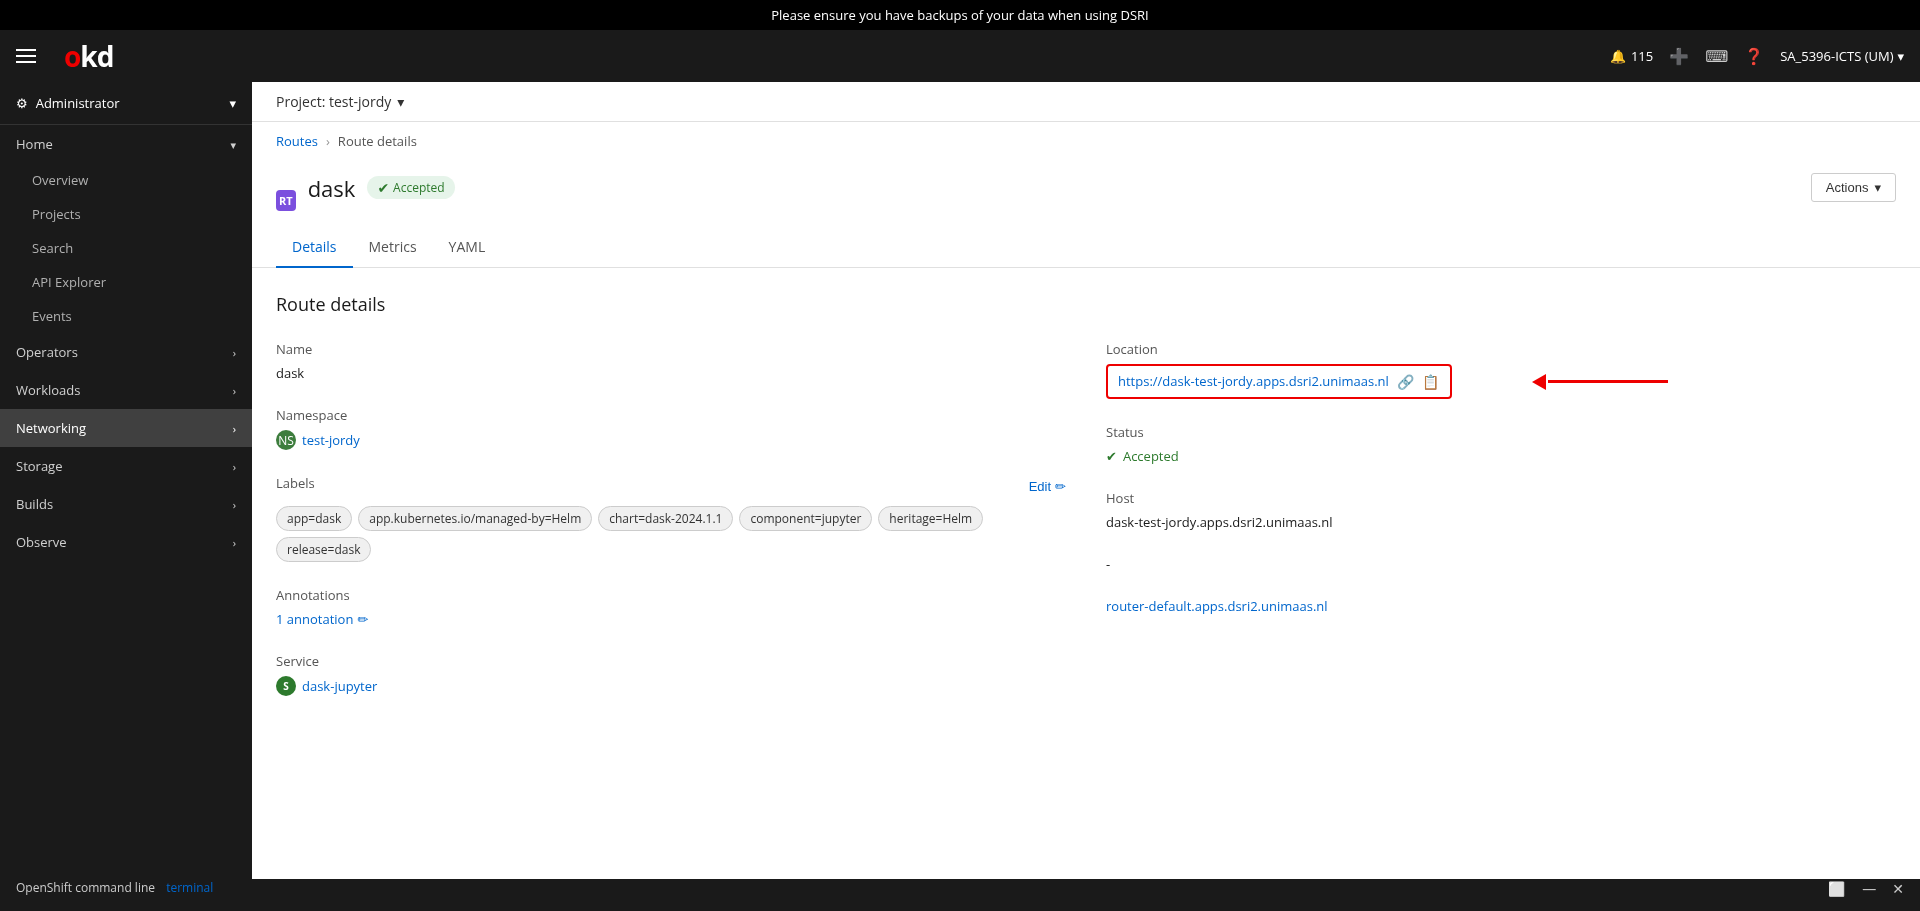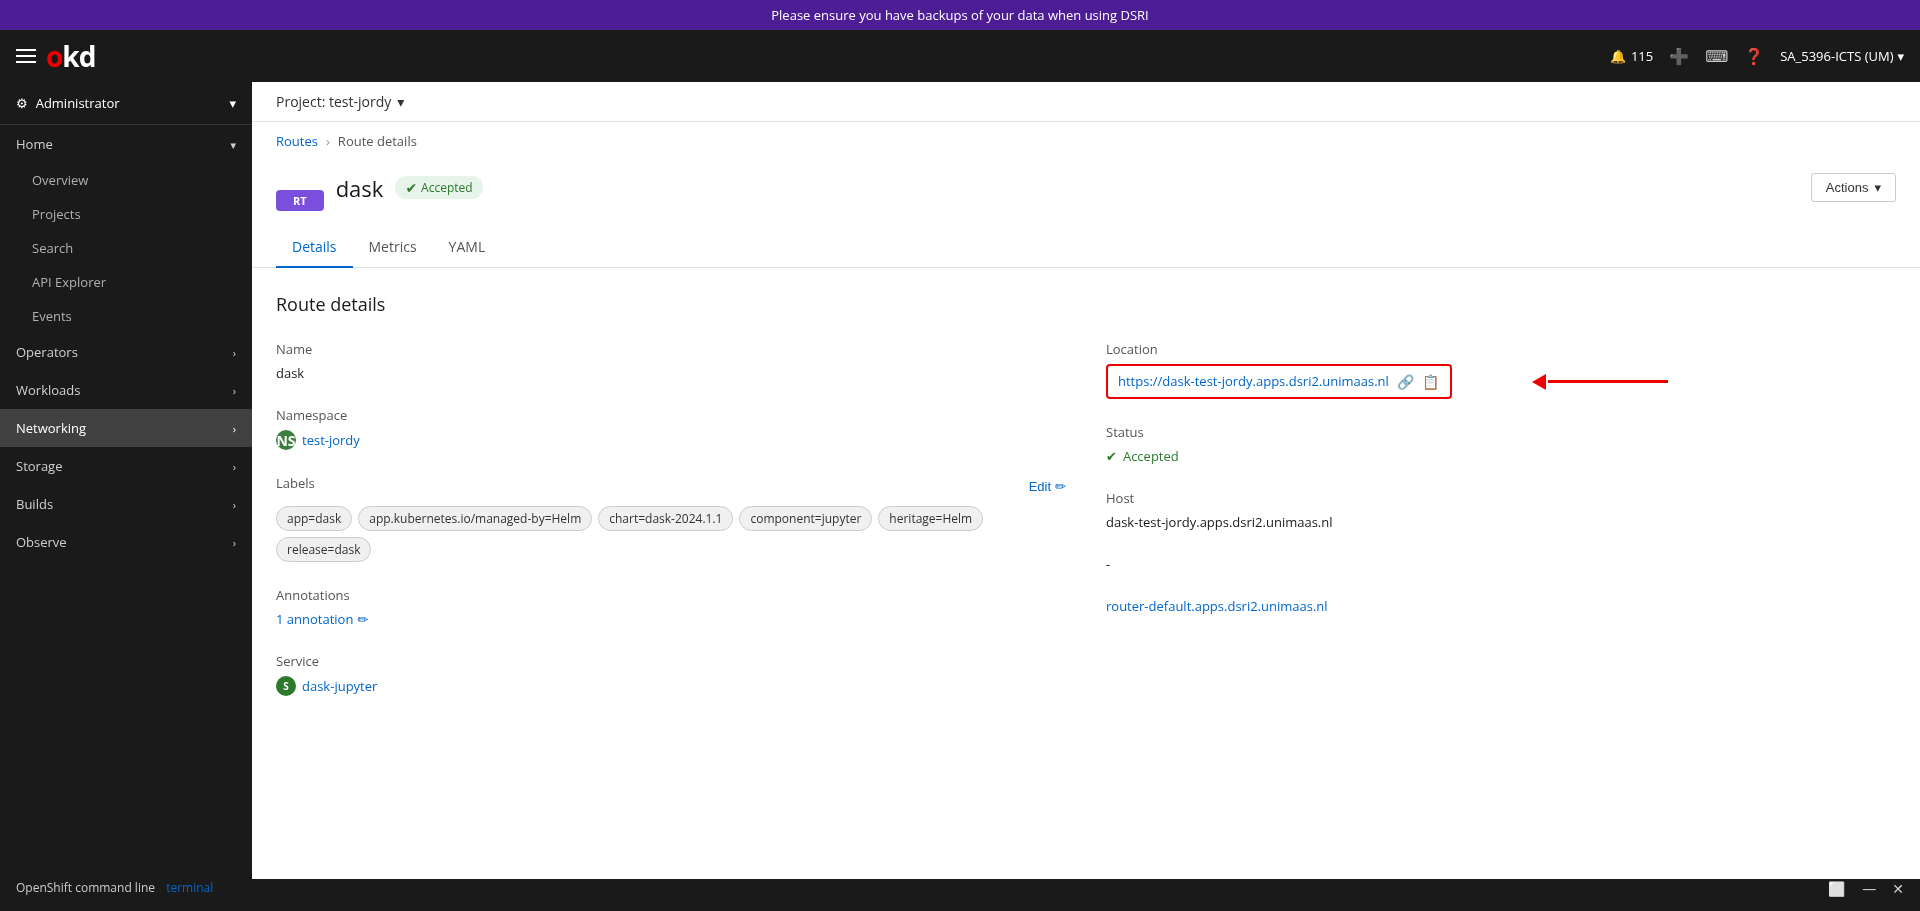--- a/index.html
+++ b/index.html
@@ -1,39 +1,39 @@
 <!DOCTYPE html>
 <html><head>
   <meta charset="utf-8">
   <style>
     * { box-sizing: border-box; margin: 0; padding: 0; }
     body { font-family: 'RedHatDisplay', 'Open Sans', Arial, sans-serif; font-size: 13px; background: #fff; overflow-x: hidden; }
 
     
     .top-banner {
-      background: #4c1d95;
+      background: #000000;
       color: #fff;
       text-align: center;
       padding: 6px 0;
       font-size: 13px;
       width: 100%;
     }
 
     
     .header {
       background: #1a1a1a;
       display: flex;
       align-items: center;
       height: 52px;
       padding: 0 16px;
       color: #fff;
       position: relative;
       z-index: 100;
     }
-    .header-left { display: flex; align-items: center; gap: 10px; }
+    .header-left { display: flex; align-items: center; gap: 28px; }
     .hamburger { cursor: pointer; display: flex; flex-direction: column; gap: 4px; }
     .hamburger span { display: block; width: 20px; height: 2px; background: #fff; }
     .logo { display: flex; align-items: center; }
     .logo-okd { font-size: 28px; font-weight: bold; color: #fff; letter-spacing: -1px; }
     .logo-okd span { color: #e00; }
     .header-right { margin-left: auto; display: flex; align-items: center; gap: 16px; color: #fff; font-size: 13px; }
     .header-icon { cursor: pointer; color: #ccc; font-size: 16px; }
     .notif-bell { display: flex; align-items: center; gap: 4px; cursor: pointer; }
     .user-menu { display: flex; align-items: center; gap: 4px; cursor: pointer; }
 
@@ -122,21 +122,21 @@
       display: flex;
       align-items: center;
       justify-content: space-between;
       padding: 8px 24px 16px;
     }
     .page-title-left { display: flex; align-items: center; gap: 12px; }
     .rt-badge {
       background: #7b4fde;
       color: #fff;
       border-radius: 4px;
-      padding: 3px 17px;
+      padding: 3px 3px;
       font-size: 11px;
       font-weight: bold;
       margin-top: 26px;
     }
     .page-title-name { font-size: 22px; font-weight: 500; color: #1a1a1a; }
     .accepted-badge {
       display: flex;
       align-items: center;
       gap: 4px;
       background: #e6f4ea;
@@ -220,22 +220,22 @@
       display: inline-flex;
       align-items: center;
       gap: 6px;
     }
     .ns-icon {
       background: #3d7d3d;
       color: #fff;
       border-radius: 50%;
       width: 20px;
       height: 20px;
-      font-size: 14px;
-      font-weight: bold;
+      font-size: 12px;
+      font-weight: normal;
       display: inline-flex;
       align-items: center;
       justify-content: center;
     }
     .ns-link { color: #06c; text-decoration: none; }
 
     
     .labels-header {
       display: flex;
       align-items: center;

